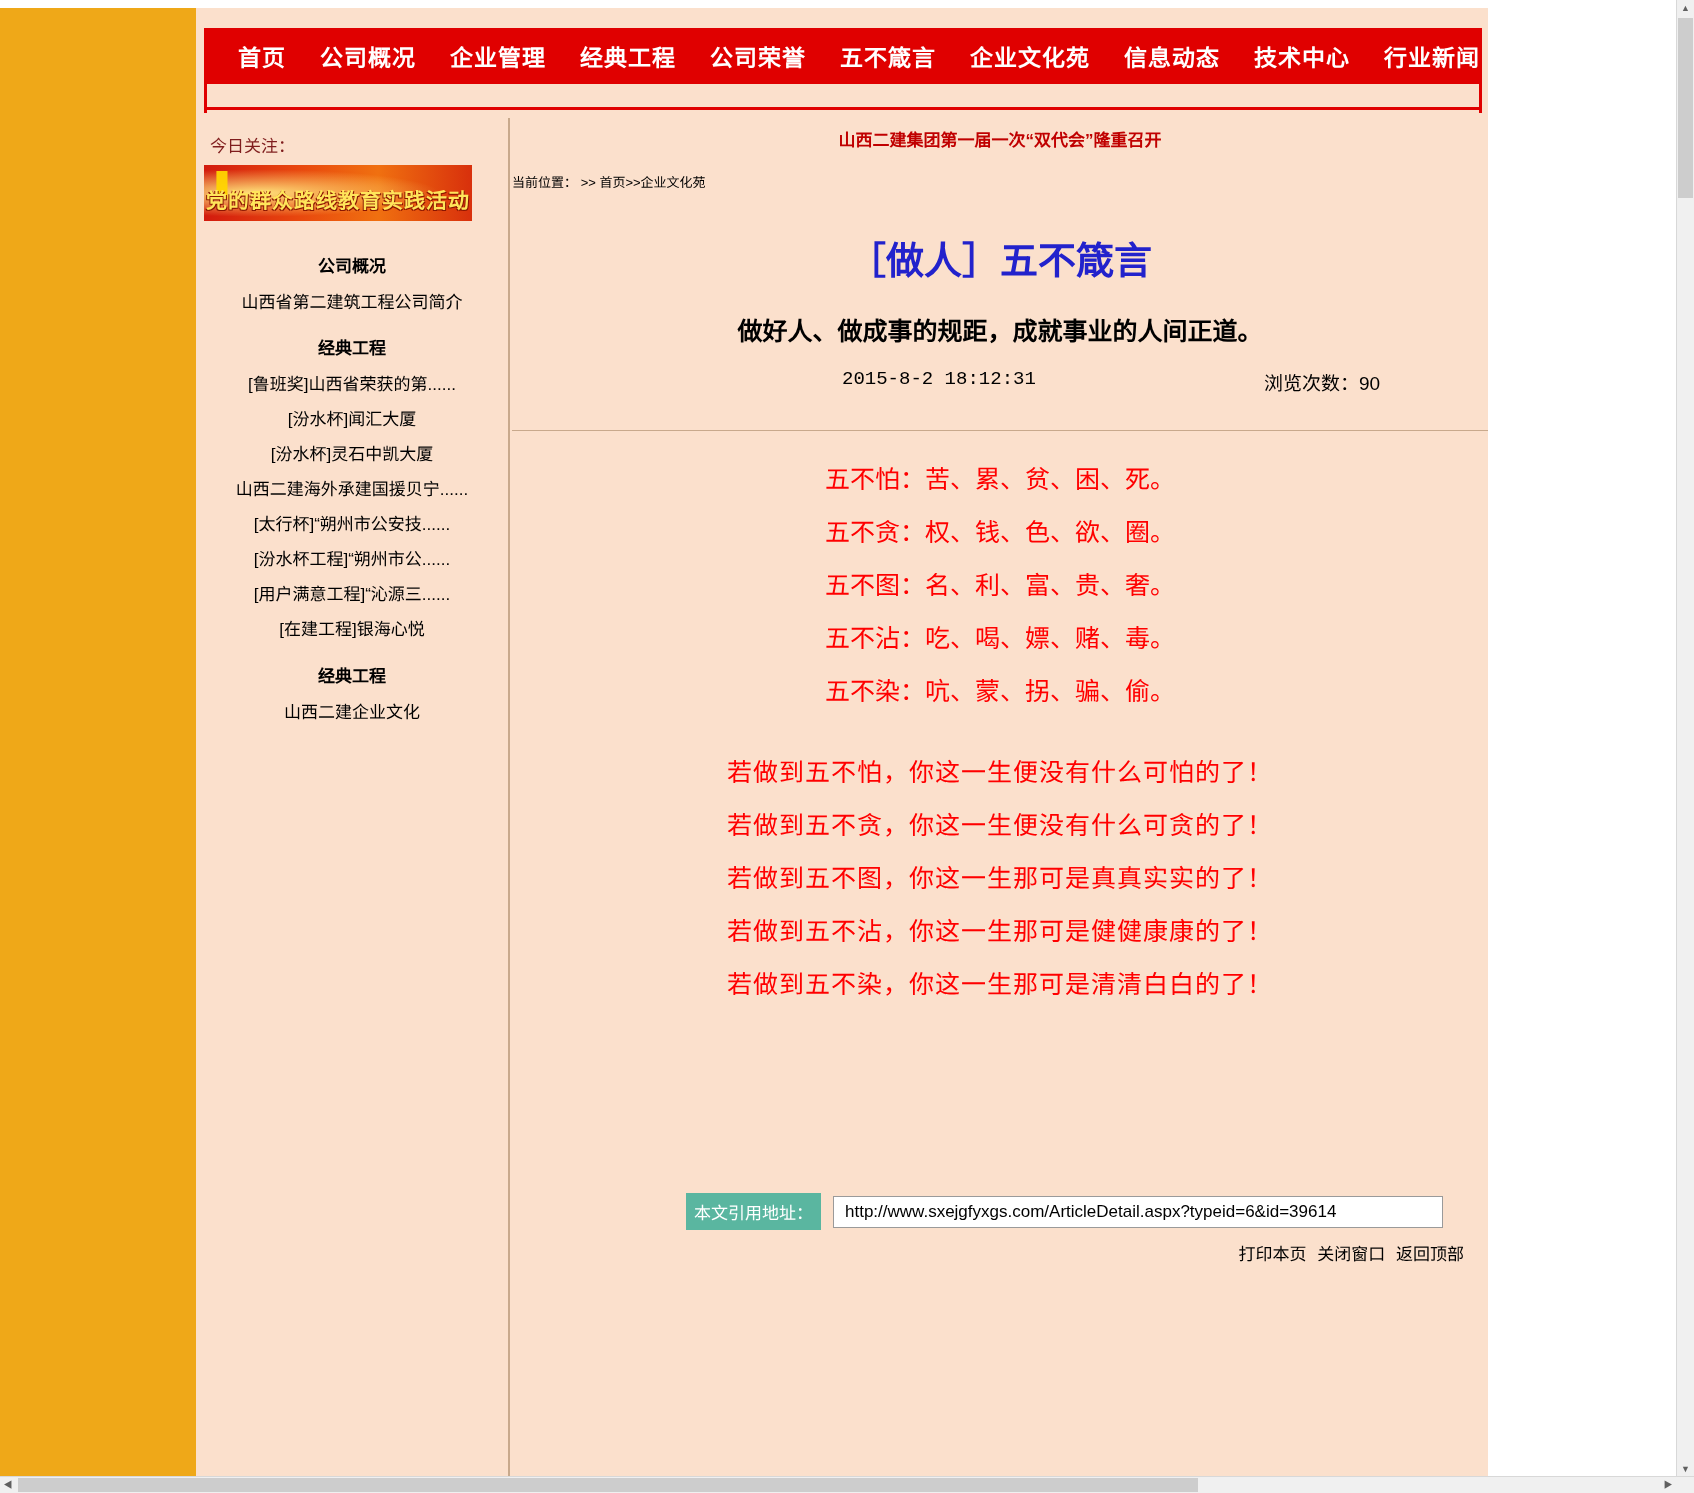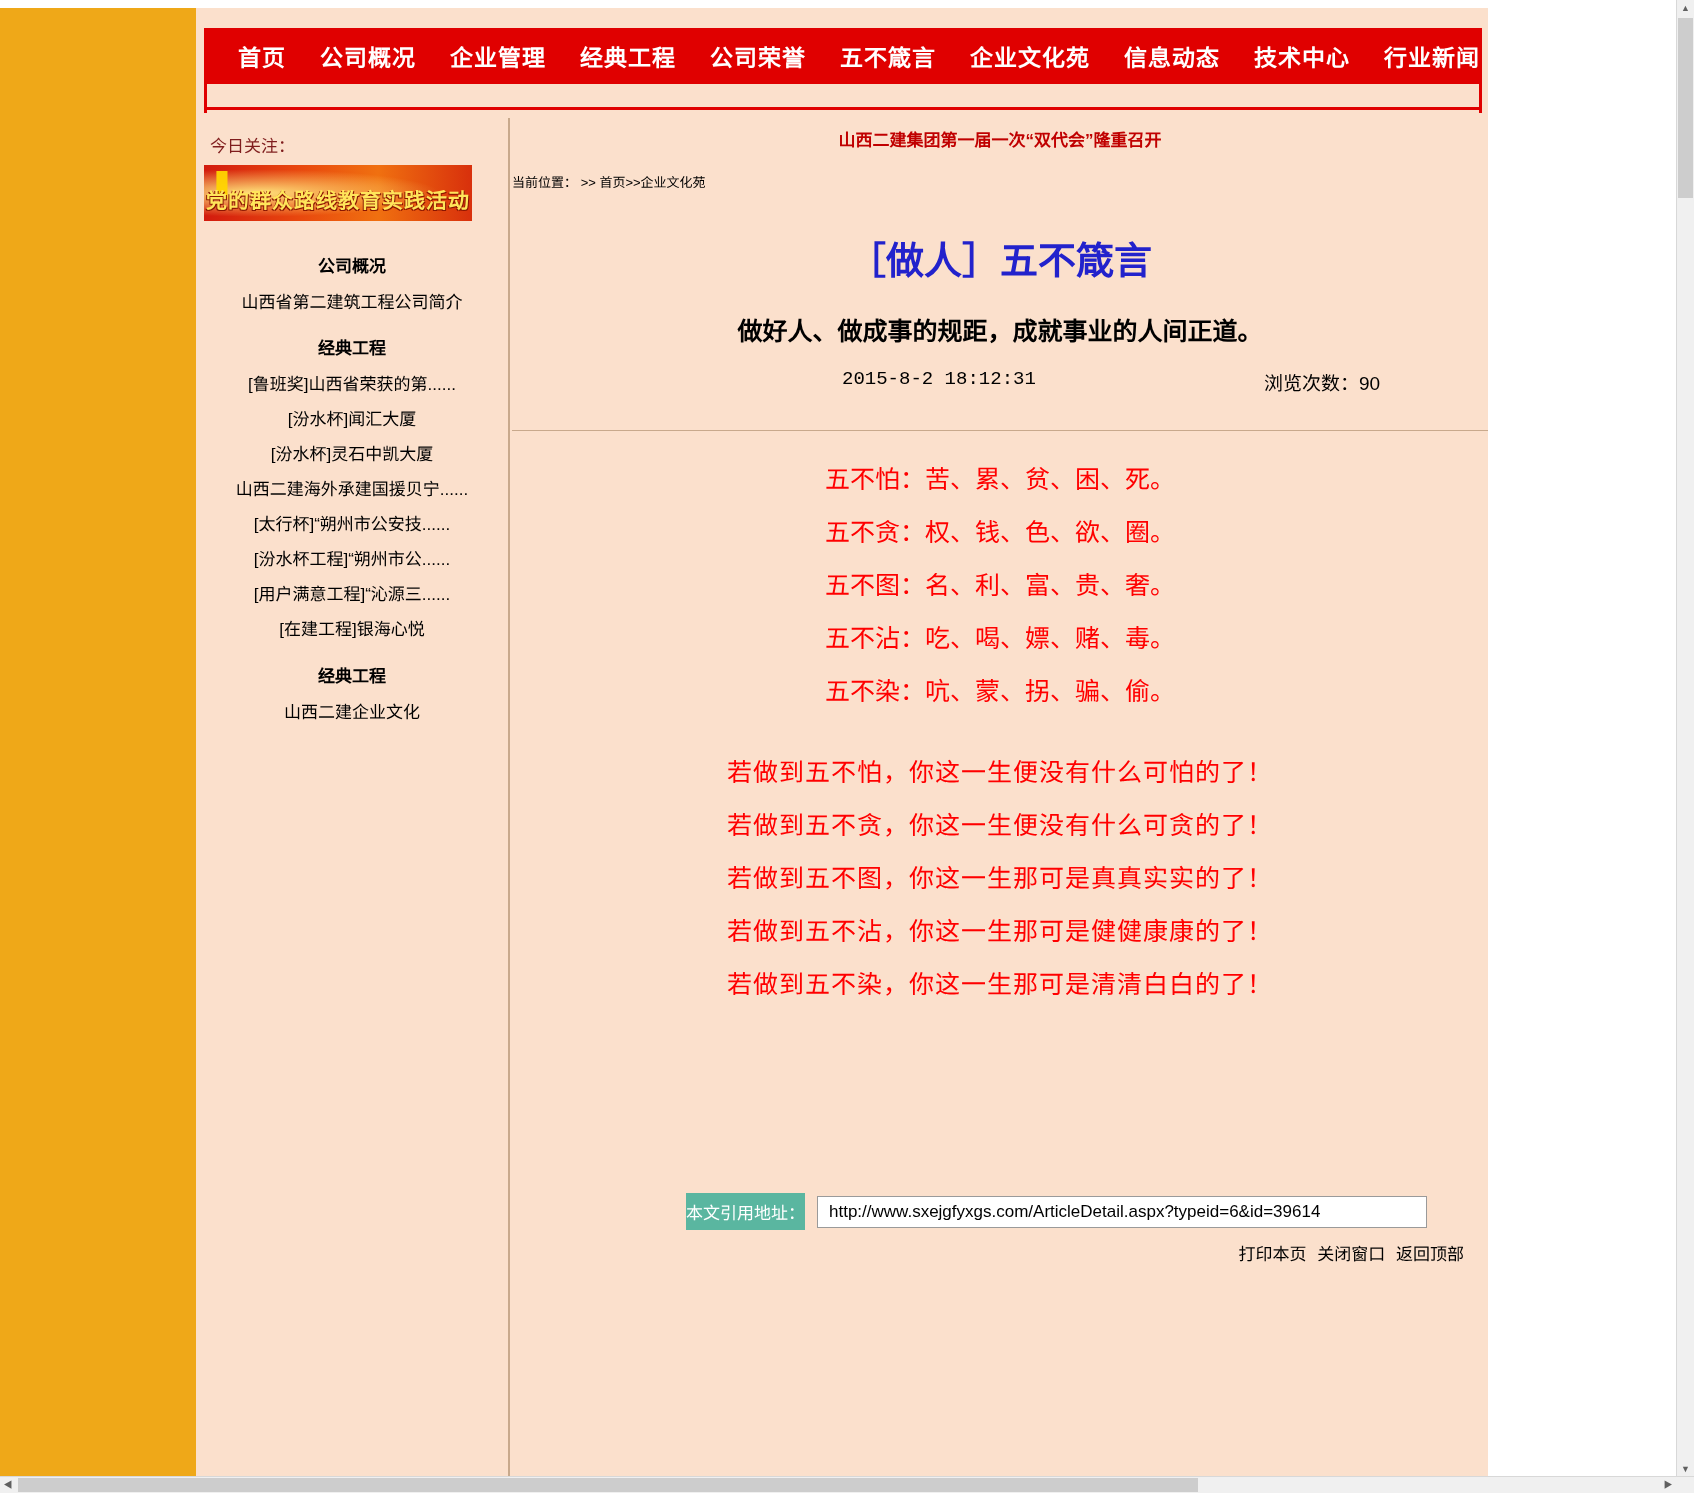--- a/index.html
+++ b/index.html
@@ -337,21 +337,21 @@
     position: absolute;
     left: 174px;
     top: 1075px;
     display: flex;
     align-items: center;
   }
   .cite-label {
     background: #5AB6A0;
     color: #ffffff;
     font-size: 17px;
-    padding: 6px 0;
+    padding: 6px 8px;
     white-space: nowrap;
   }
   .cite-input {
     margin-left: 12px;
     width: 610px;
     font-size: 17px;
     font-family: "Liberation Sans", sans-serif;
     padding: 5px 11px;
     border: 1px solid #9a9a9a;
     background: #ffffff;

